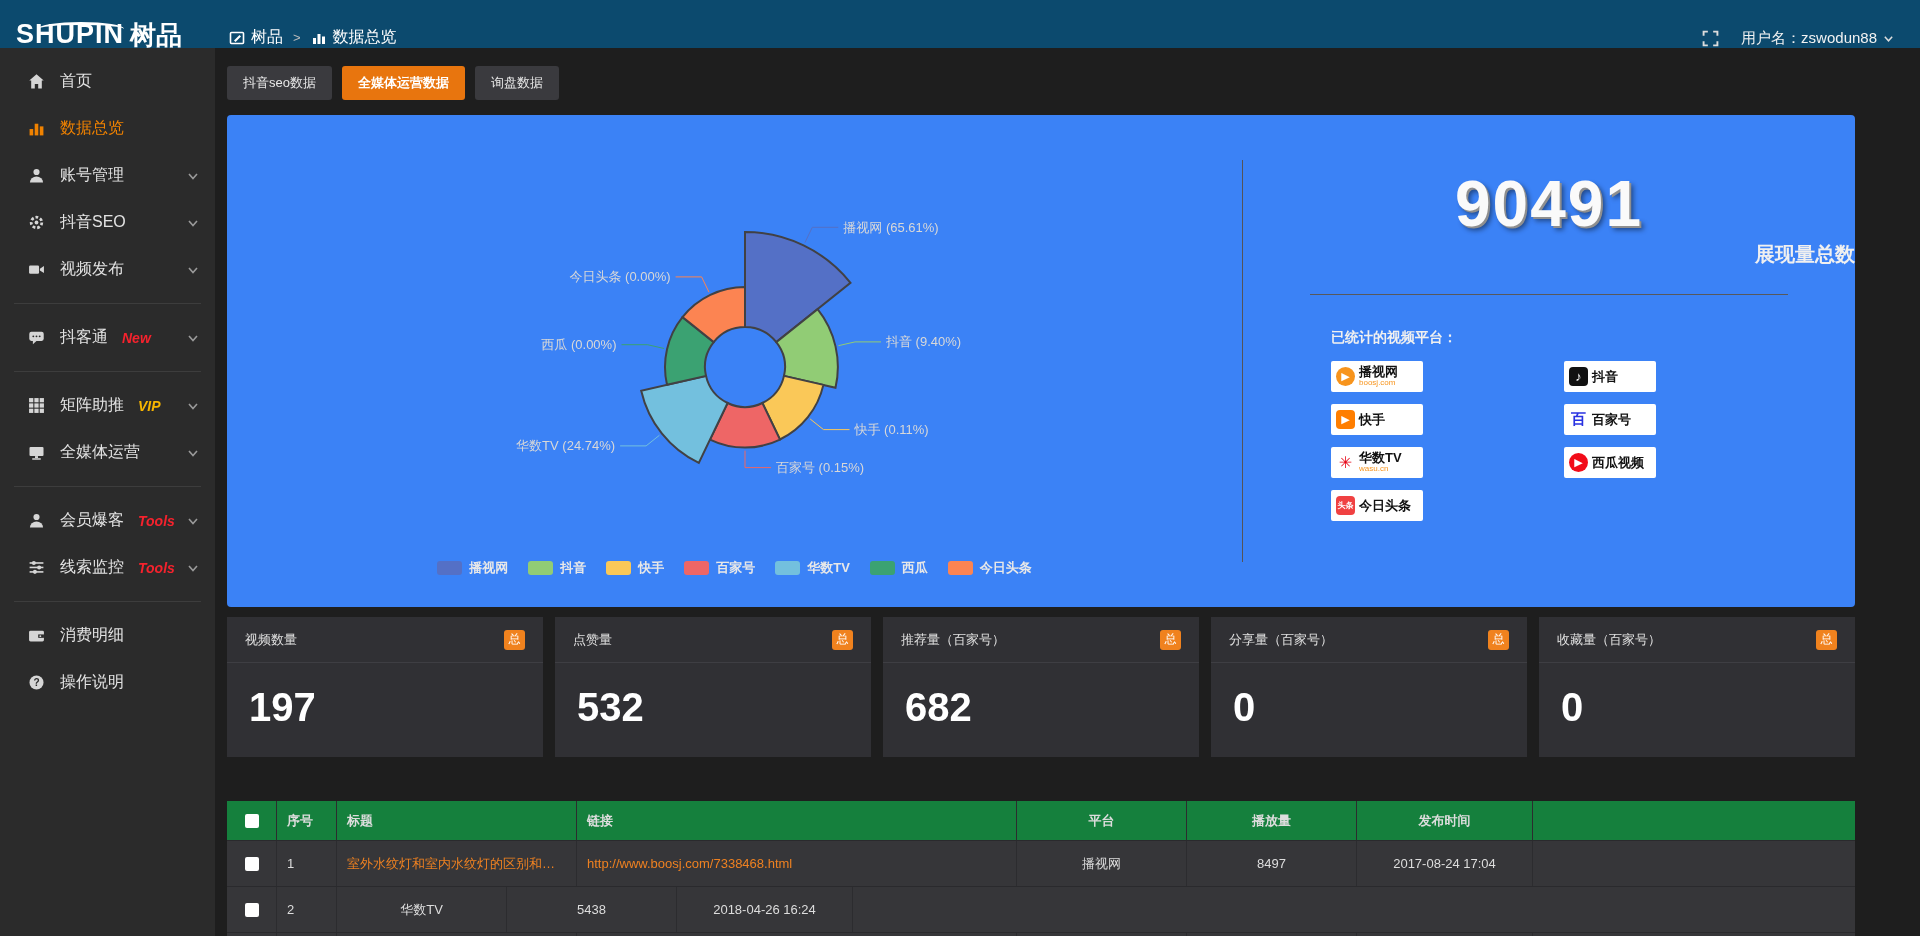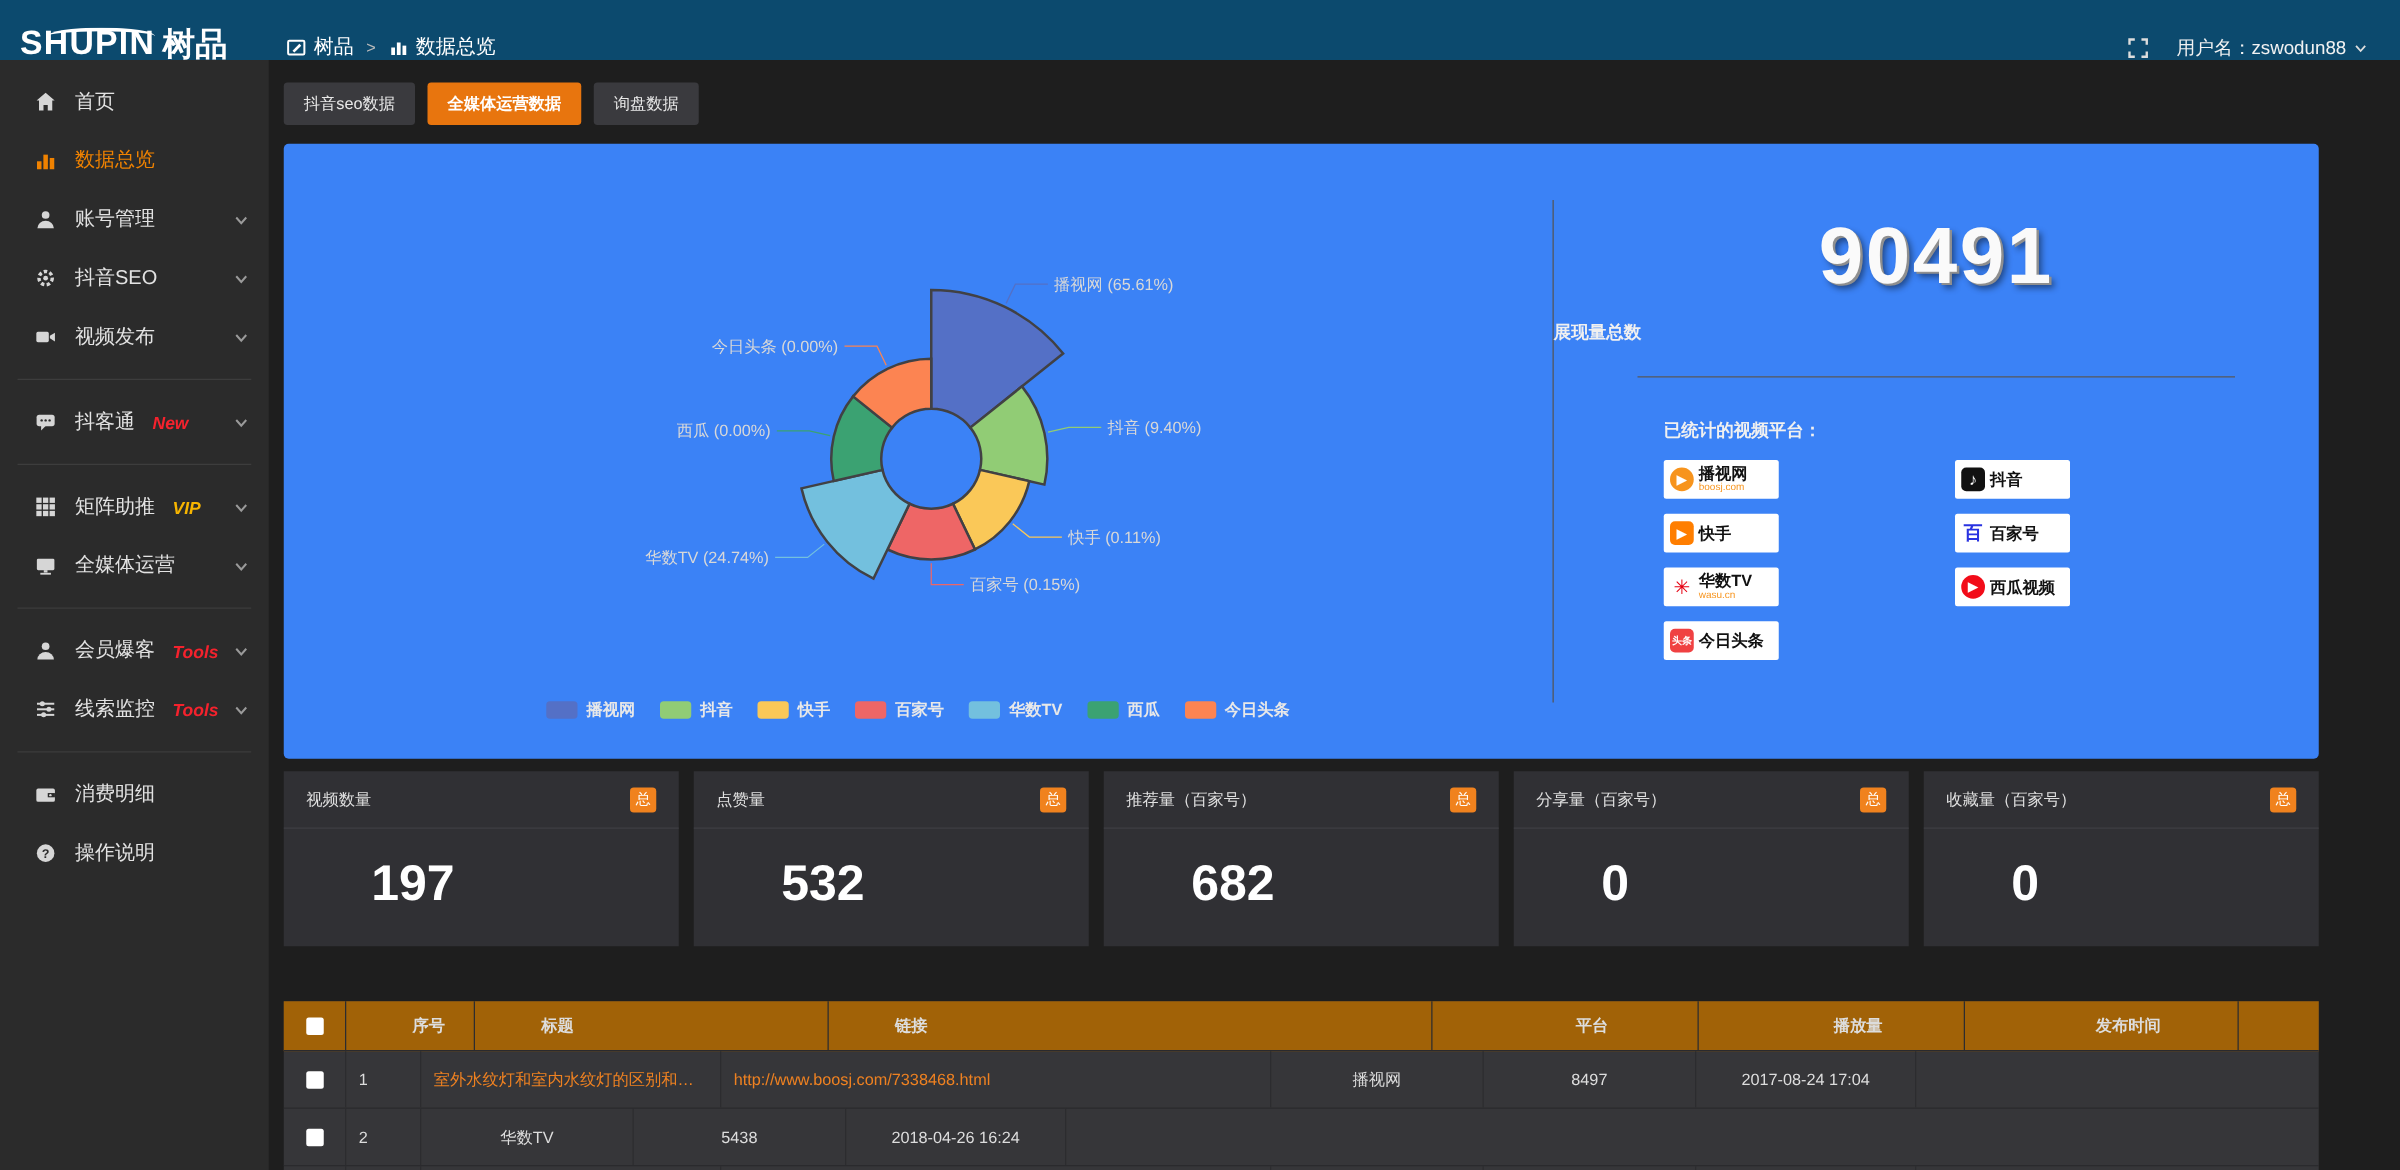--- a/index.html
+++ b/index.html
@@ -45,21 +45,21 @@
   #pie-svg { position:absolute; left:0; top:0; }
   .legend { position:absolute; left:0; right:0; bottom:30px; display:flex; justify-content:center;
     gap:20px; align-items:center; }
   .lg-item { display:flex; align-items:center; gap:7px; cursor:pointer; }
   .lg-swatch { width:25px; height:14px; border-radius:3px; display:inline-block; }
   .lg-label { color:#e8e8e8; font-size:13px; font-weight:bold; }
   .v-div { position:absolute; left:1015px; top:45px; bottom:45px; width:1px; background:#545457; }
   .panel-right { position:absolute; left:1016px; right:0; top:0; bottom:0; }
   .big-num { margin-top:52px; text-align:center; font-size:64px; font-weight:800; color:#fafafa;
     letter-spacing:2px; text-shadow:2px 2px 0 #8f8f8f, 4px 4px 5px rgba(0,0,0,.45); }
-  .big-label { margin-top:16px; text-align:left; font-size:14px; font-weight:bold; color:#f0f0f0; }
+  .big-label { text-align:right; font-size:20px; font-weight:bold; color:#f0f0f0; }
   .sum-hr { width:78%; margin:26px auto 0; border-top:1px solid #58585b; }
   .pf-title { margin:34px 0 14px 88px; font-size:14px; font-weight:bold; color:#f0f0f0; }
   .pf-grid { margin-left:88px; display:grid; grid-template-columns:92px 92px; column-gap:141px; row-gap:12px; }
   .pf { width:92px; height:31px; background:#fff; border-radius:2px; display:flex; align-items:center;
     gap:4px; padding:0 5px; }
   .pf-ic { width:19px; height:19px; flex:none; display:flex; align-items:center; justify-content:center;
     font-size:11px; border-radius:4px; }
   .pf-boosj { background:#f7941d; color:#fff; border-radius:50%; }
   .pf-douyin { background:#111; color:#fff; font-size:13px; }
   .pf-kuaishou { background:#ff7e00; color:#fff; }
@@ -72,26 +72,26 @@
   .pf-sub { color:#f7941d; font-size:8px; }
 
   
   .cards { display:flex; gap:12px; margin-top:10px; }
   .card { flex:1; height:140px; background:#303034; border-radius:0; }
   .card-head { display:flex; justify-content:space-between; align-items:center; height:46px;
     padding:0 18px; border-bottom:1px solid #3e3e43; }
   .card-title { color:#e0e0e0; font-size:13px; }
   .card-badge { width:21px; height:20px; background:#f0821e; color:#fff; font-size:12px;
     border-radius:3px; display:flex; align-items:center; justify-content:center; cursor:pointer; }
-  .card-value { padding:22px 0 0 22px; font-size:40px; font-weight:600; color:#fff;margin-left:48px; }
+  .card-value { padding:22px 0 0 22px; font-size:40px; font-weight:600; color:#fff; }
 
   
   .tbl { margin-top:44px; background:#363639; font-size:13px; color:#ddd; }
   .trow { display:flex; align-items:center; height:46px; border-bottom:1px solid #2a2a2d; }
-  .trow.thead { height:40px; background:#a16207; font-weight:bold;gap:43px; }
+  .trow.thead { height:40px; background:#15803d; font-weight:bold; }
   .trow.partial { height:22px; border-bottom:none; }
   .tc { padding:0 10px; height:100%; display:flex; align-items:center; overflow:hidden;
     white-space:nowrap; border-right:1px solid #2c2c2f; }
   .tc:last-child { border-right:none; }
   .col-cb { width:50px; justify-content:center; }
   .col-no { width:60px; }
   .col-title { width:240px; }
   .col-link { width:440px; }
   .col-pf { width:170px; justify-content:center; }
   .col-plays { width:170px; justify-content:center; }

